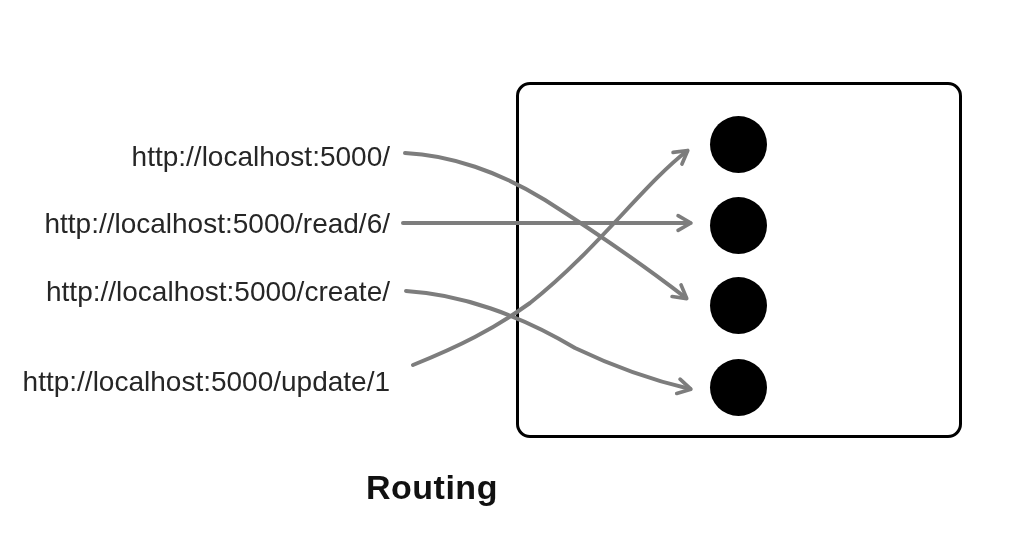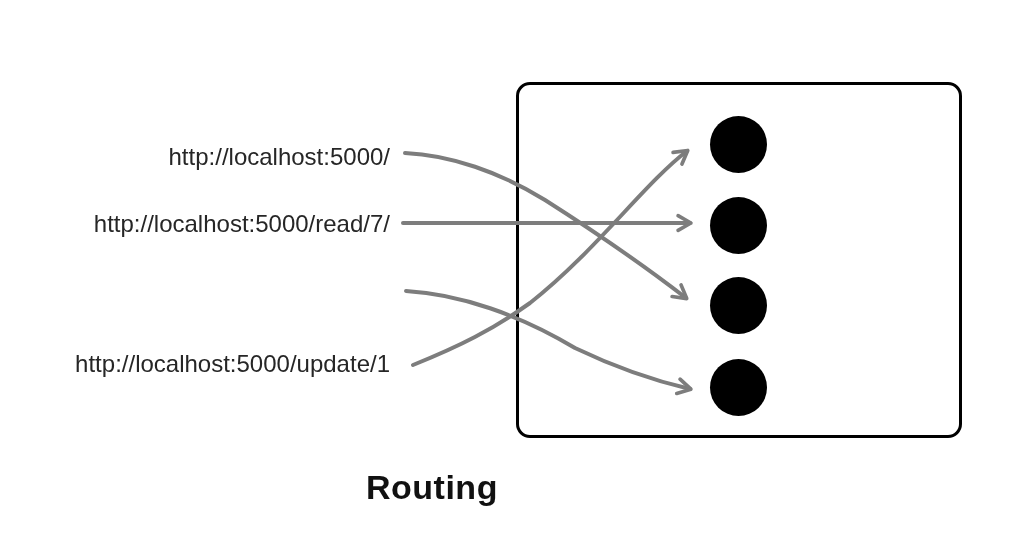--- a/index.html
+++ b/index.html
@@ -13,29 +13,29 @@
     height: 541px;
     background: var(--bg-color, #ffffff);
     overflow: hidden;
     font-family: "Liberation Sans", sans-serif;
   }
   .url-label {
     position: absolute;
     left: 20px;
     width: 370px;
     text-align: right;
-    font-size: 24px;
+    font-size: 28px;
     line-height: 30px;
     color: var(--text-color, #262626);
     white-space: nowrap;
   }
   .url-1 { top: 142px; }
   .url-2 { top: 209px; }
   .url-3 { top: 277px; }
-  .url-4 { top: 349px; }
+  .url-4 { top: 367px; }
 
   .server-box {
     position: absolute;
     left: 516px;
     top: 82px;
     width: 446px;
     height: 356px;
     box-sizing: border-box;
     border: 3px solid var(--box-color, #000000);
     border-radius: 14px;
@@ -84,21 +84,22 @@
     letter-spacing: 0.5px;
     color: var(--title-color, #111111);
   }
 </style>
 </head>
 <body>
 
 <div class="stage">
 
   <div class="url-label url-1">http://localhost:5000/</div>
-  <div class="url-label url-2">http://localhost:5000/read/7/</div>
+  <div class="url-label url-2">http://localhost:5000/read/6/</div>
+  <div class="url-label url-3">http://localhost:5000/create/</div>
   <div class="url-label url-4">http://localhost:5000/update/1</div>
 
   <div class="server-box"></div>
 
   <div class="dot dot-1"></div>
   <div class="dot dot-2"></div>
   <div class="dot dot-3"></div>
   <div class="dot dot-4"></div>
 
   <svg class="arrows-layer" width="1017" height="541" viewBox="0 0 1017 541">

